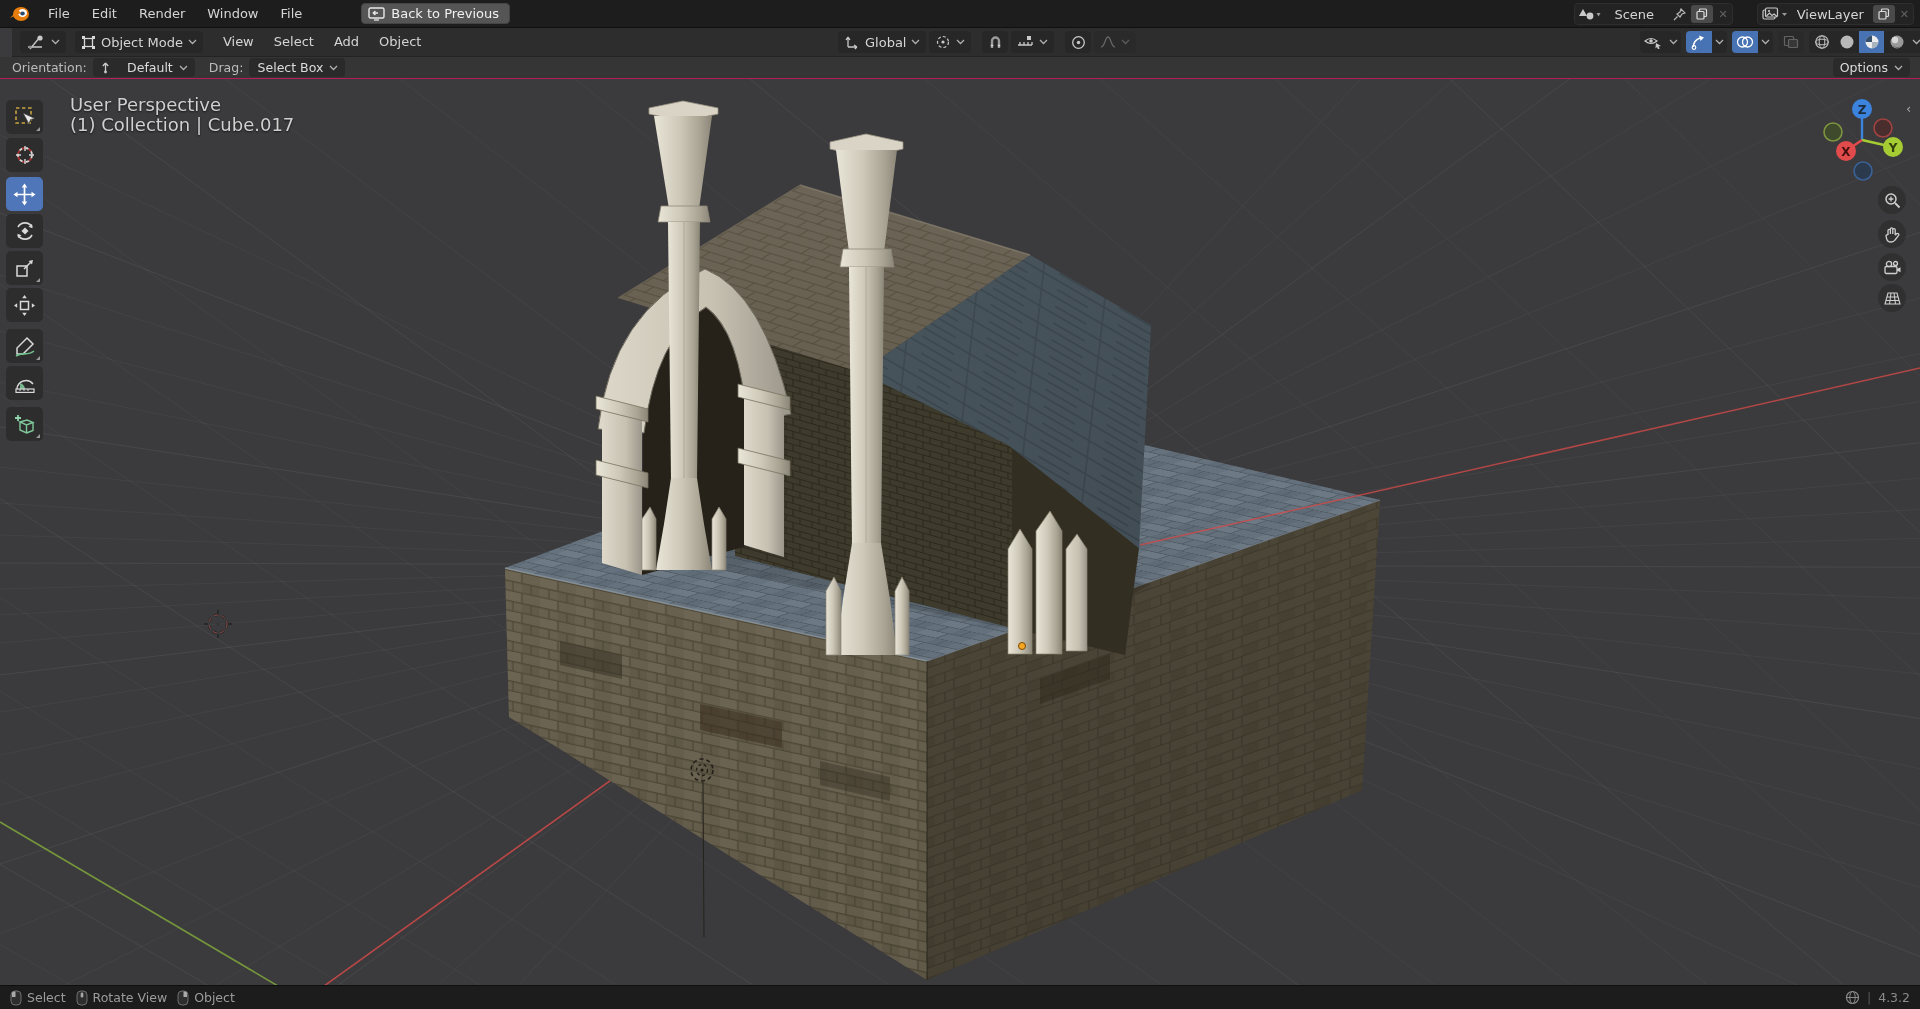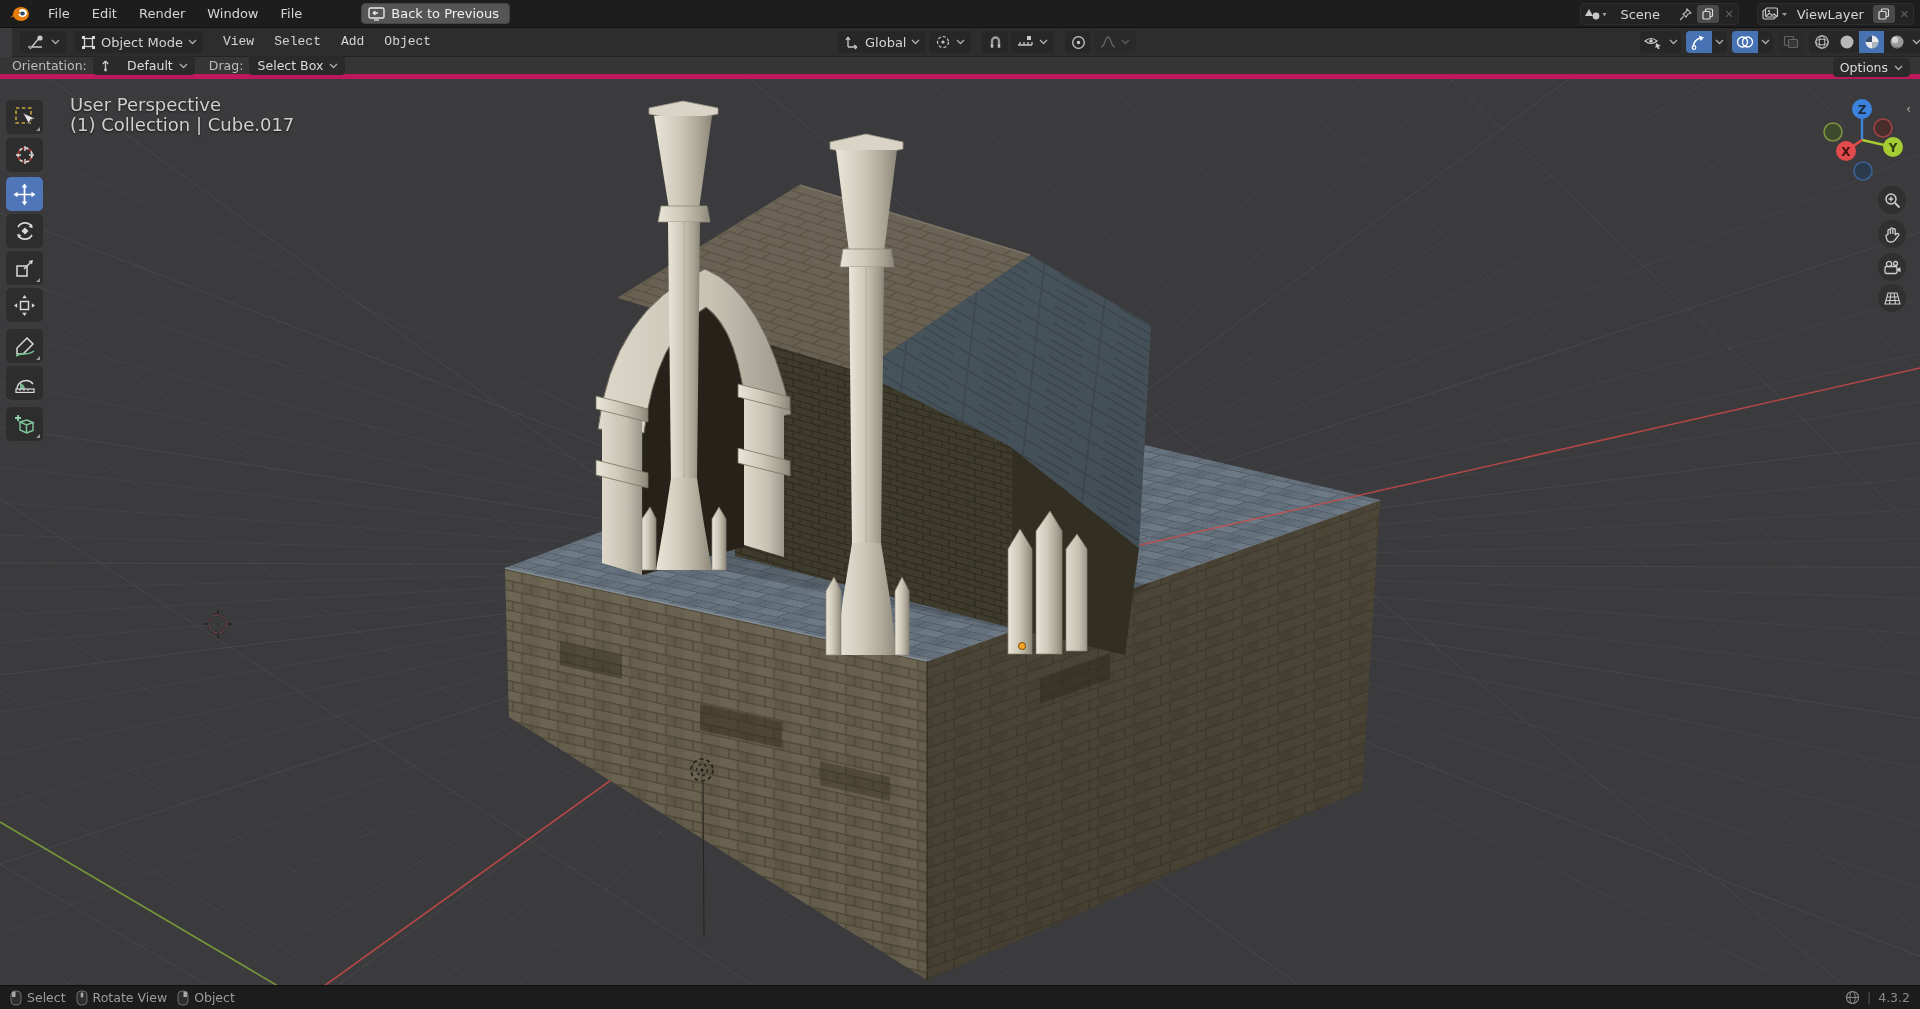--- a/index.html
+++ b/index.html
@@ -9,45 +9,45 @@
     font-family:"DejaVu Sans","Liberation Sans",sans-serif;
     color:#d5d5d5; font-size:13px; background:#3b3a3c; user-select:none;
   }
   
   #topbar { position:absolute; left:0; top:0; width:1920px; height:28px;
     background:#1d1d1d; border-bottom:1px solid #101010; display:flex; align-items:center; }
   .menu { padding:0 11px; line-height:27px; color:#d5d5d5; cursor:default; }
   #blender-logo { margin:0 6px 0 9px; display:flex; align-items:center; }
   #back-btn { margin-left:48px; height:21px; display:flex; align-items:center; gap:6px;
     background:#555; border:1px solid #444; border-radius:4px; padding:0 10px 0 6px; color:#f0f0f0; }
-  #topbar-right { position:absolute; right:6px; top:3px; height:22px; display:flex; gap:18px; }
+  #topbar-right { position:absolute; right:6px; top:3px; height:22px; display:flex; gap:24px; }
   .id-widget { display:flex; align-items:center; background:#232323; border:1px solid #2e2e2e;
     border-radius:4px; height:22px; padding:0 4px; gap:5px; }
   .id-widget .txt { padding:0 4px; min-width:58px; }
   .mini-btn { width:22px; height:18px; background:#4a4a4a; border-radius:3px;
     display:flex; align-items:center; justify-content:center; }
   .dim { opacity:.35; }
   
   #vp-header { position:absolute; left:12px; top:28px; width:1920px; height:29px;
     background:#2d2d2d; border-bottom:1px solid #232323; display:flex; align-items:center; }
   .ddbtn { height:22px; display:flex; align-items:center; gap:5px; background:#272727;
     border-radius:4px; padding:0 6px; }
-  .hmenu { padding:0 10px; line-height:28px;font-family:Liberation Mono, monospace; }
+  .hmenu { padding:0 10px; line-height:28px; }
   #hdr-center { position:absolute; left:826px; top:3px; display:flex; align-items:center; gap:3px; }
   #hdr-right { position:absolute; right:8px; top:3px; display:flex; align-items:center; gap:5px; }
   .togglebtn { width:26px; height:22px; border-radius:4px 0 0 4px; background:#272727;
     display:flex; align-items:center; justify-content:center; }
   .chevcell { width:15px; height:22px; border-radius:0 4px 4px 0; background:#272727;
     display:flex; align-items:center; justify-content:center; }
   .on { background:#4772b3 !important; }
   #shading-group { display:flex; border-radius:4px; overflow:hidden; }
   .shade-cell { width:25px; height:22px; background:#272727; display:flex; align-items:center; justify-content:center; }
   
   #tool-row { position:absolute; left:0; top:57px; width:1920px; height:22px;
-    background:#353535; border-bottom:5px solid #be185d; display:flex; align-items:center; font-size:12.5px; }
+    background:#353535; border-bottom:1px solid #be185d; display:flex; align-items:center; font-size:12.5px; }
   .trlabel { color:#bcbcbc; margin:0 6px 0 12px; }
   .trdrop { height:19px; background:#2a2a2a; border-radius:4px; display:flex;
     align-items:center; gap:6px; padding:0 7px; color:#dcdcdc; }
   #options-btn { position:absolute; right:10px; top:1px; }
   
   #viewport { position:absolute; left:0; top:79px; width:1920px; height:906px; background:#3b3a3c; overflow:hidden; }
   #scene-svg { position:absolute; left:0; top:0; }
   #vp-text { position:absolute; left:70px; top:16px; line-height:20px;
     color:#d0d0d0; text-shadow:0 1px 2px rgba(0,0,0,.65); font-size:18px; }
   

